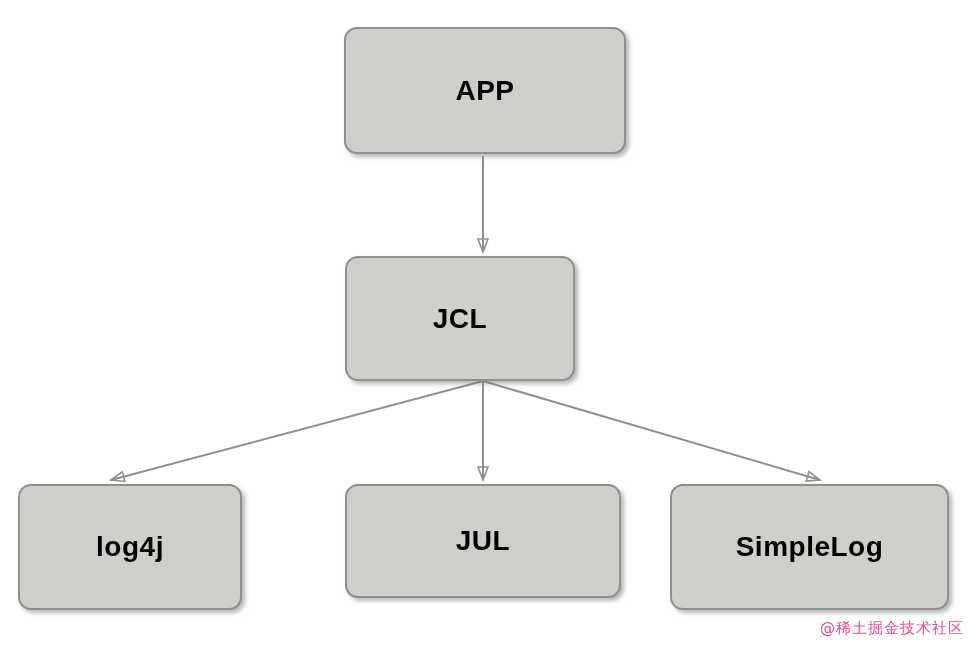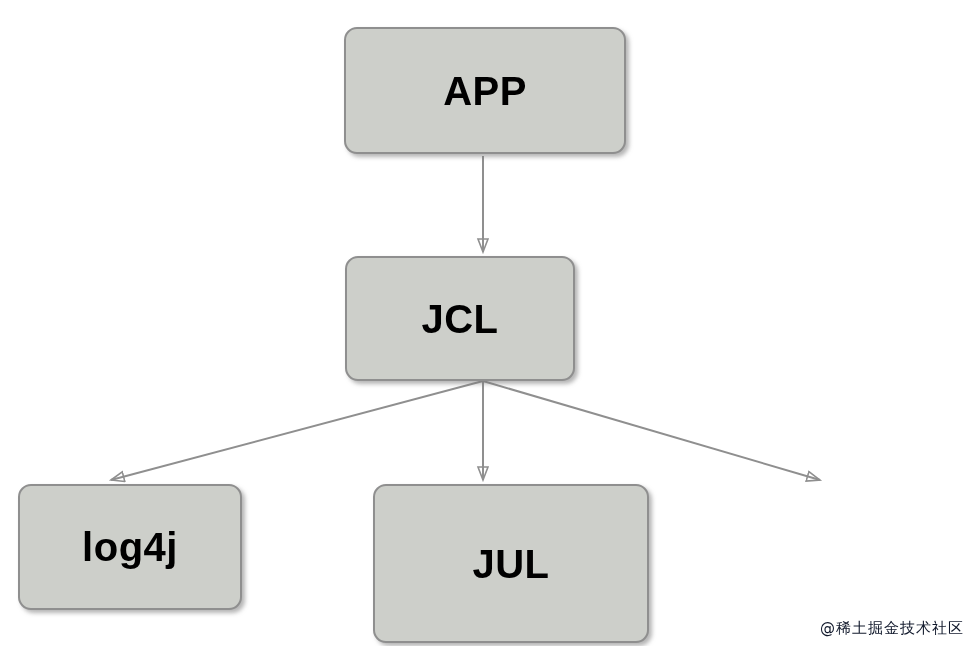--- a/index.html
+++ b/index.html
@@ -32,38 +32,38 @@
     border: 2px solid #8f8f8f;
     border-radius: 13px;
     box-shadow: 3px 3px 4px rgba(120,120,120,0.55);
     display: flex;
     align-items: center;
     justify-content: center;
   }
   .node-label {
     font-family: "Liberation Sans", sans-serif;
     font-weight: bold;
-    font-size: 40px;
+    font-size: 28px;
     color: #000000;
     letter-spacing: 0.5px;
     line-height: 1;
     user-select: none;
   }
   #node-app   { left: 344px; top: 27px;  width: 282px; height: 127px; }
   #node-jcl   { left: 345px; top: 256px; width: 230px; height: 125px; }
   #node-log4j { left: 18px;  top: 484px; width: 224px; height: 126px; }
-  #node-jul   { left: 345px; top: 484px; width: 276px; height: 159px; margin-left: 28px; }
+  #node-jul   { left: 345px; top: 484px; width: 276px; height: 114px; }
   #node-simplelog { left: 670px; top: 484px; width: 279px; height: 126px; }
   #watermark {
     position: absolute;
     right: 14px;
     bottom: 8px;
     font-family: "DejaVu Sans", sans-serif;
     font-size: 15px;
-    color: #0f172a;
+    color: #ec4899;
     letter-spacing: 1px;
     white-space: nowrap;
     user-select: none;
     margin-left: 31px;
   }
 </style>
 </head>
 <body>
 
 <div id="canvas">
@@ -93,16 +93,19 @@
   </div>
 
   <div class="node" id="node-log4j">
     <span class="node-label">log4j</span>
   </div>
 
   <div class="node" id="node-jul">
     <span class="node-label">JUL</span>
   </div>
 
+  <div class="node" id="node-simplelog">
+    <span class="node-label">SimpleLog</span>
+  </div>
 
   <div id="watermark">@稀土掘金技术社区</div>
 
 </div>
 
 </body></html>

